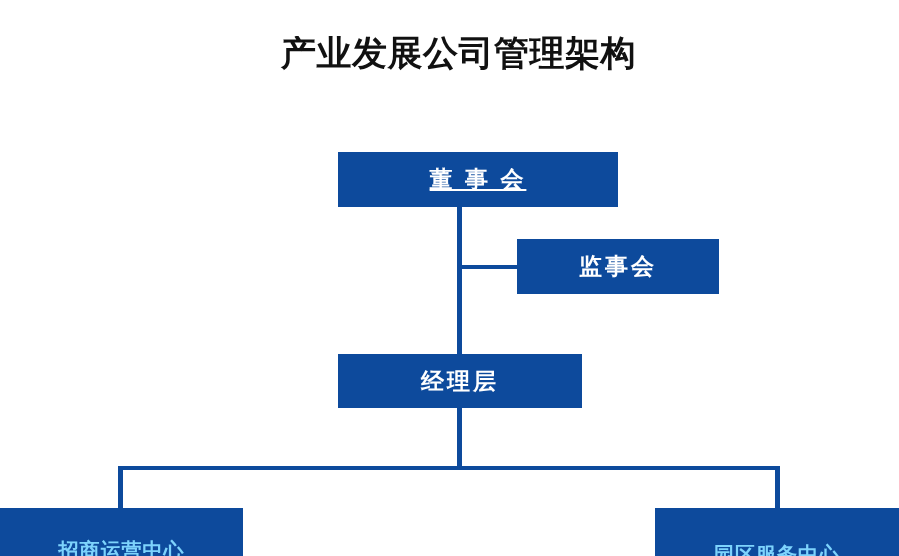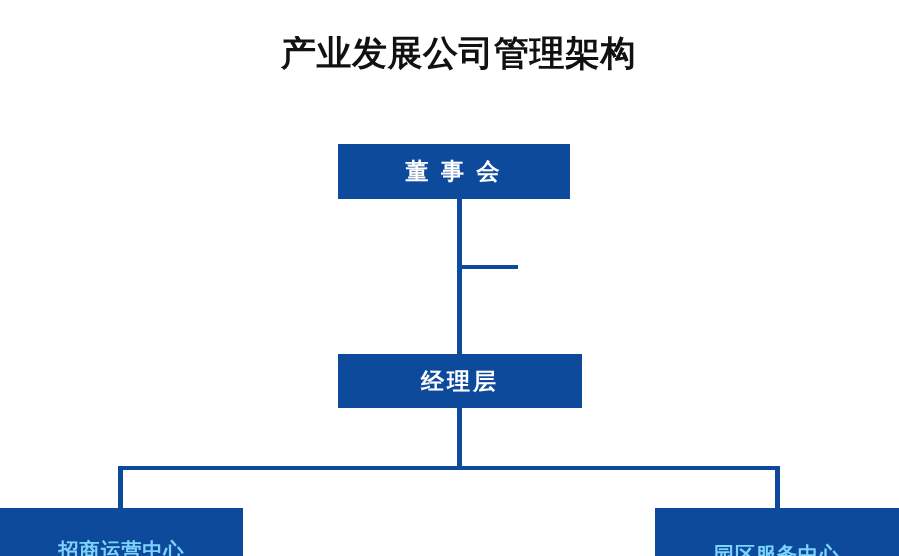--- a/index.html
+++ b/index.html
@@ -44,21 +44,21 @@
     font-size: 20px;
     letter-spacing: 1px;
     color: #7dd3fc;
     text-align: right;
   }
   .connector {
     position: absolute;
     background: #0d4a9c;
   }
   
-  .n-board       { left: 338px; top: 108px; width: 232px; height: 55px; }
+  .n-board       { left: 338px; top: 116px; width: 280px; height: 55px; text-decoration: underline; }
   .n-supervisory { left: 517px; top: 203px; width: 202px; height: 55px; }
   .n-management  { left: 338px; top: 318px; width: 244px; height: 54px; font-family: Liberation Mono, monospace; }
   .n-investment  { left: 0px;   top: 472px; width: 243px; height: 84px; }
   .n-park        { left: 655px; top: 472px; width: 244px; height: 92px; }
   
   .c-board-management { left: 457px; top: 163px; width: 5px;   height: 155px; }
   .c-supervisory      { left: 458px; top: 229px; width: 60px;  height: 4px; }
   .c-management-down  { left: 457px; top: 371px; width: 5px;   height: 60px; }
   .c-distribution     { left: 118px; top: 430px; width: 662px; height: 4px; }
   .c-left-drop        { left: 118px; top: 430px; width: 5px;   height: 42px; }
@@ -73,20 +73,21 @@
 
   <div class="connector c-board-management"></div>
   <div class="connector c-supervisory"></div>
   <div class="connector c-management-down"></div>
   <div class="connector c-distribution"></div>
   <div class="connector c-left-drop"></div>
   <div class="connector c-right-drop"></div>
 
   <div class="node n-board">董 事 会</div>
 
+  <div class="node n-supervisory">监事会</div>
 
   <div class="node n-management">经理层</div>
 
   <div class="node n-investment small-text">招商运营中心</div>
 
   <div class="node n-park small-text">园区服务中心</div>
 
 </div>
 
 </body></html>

